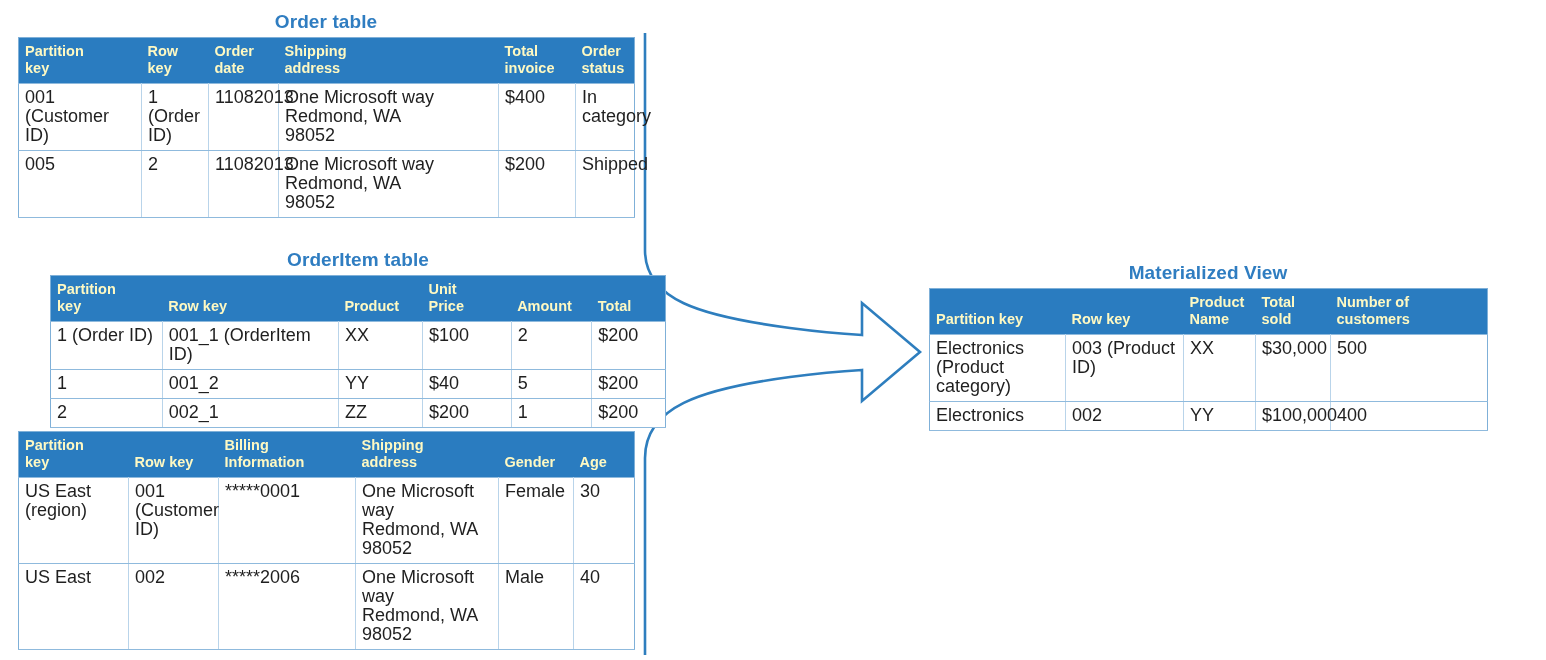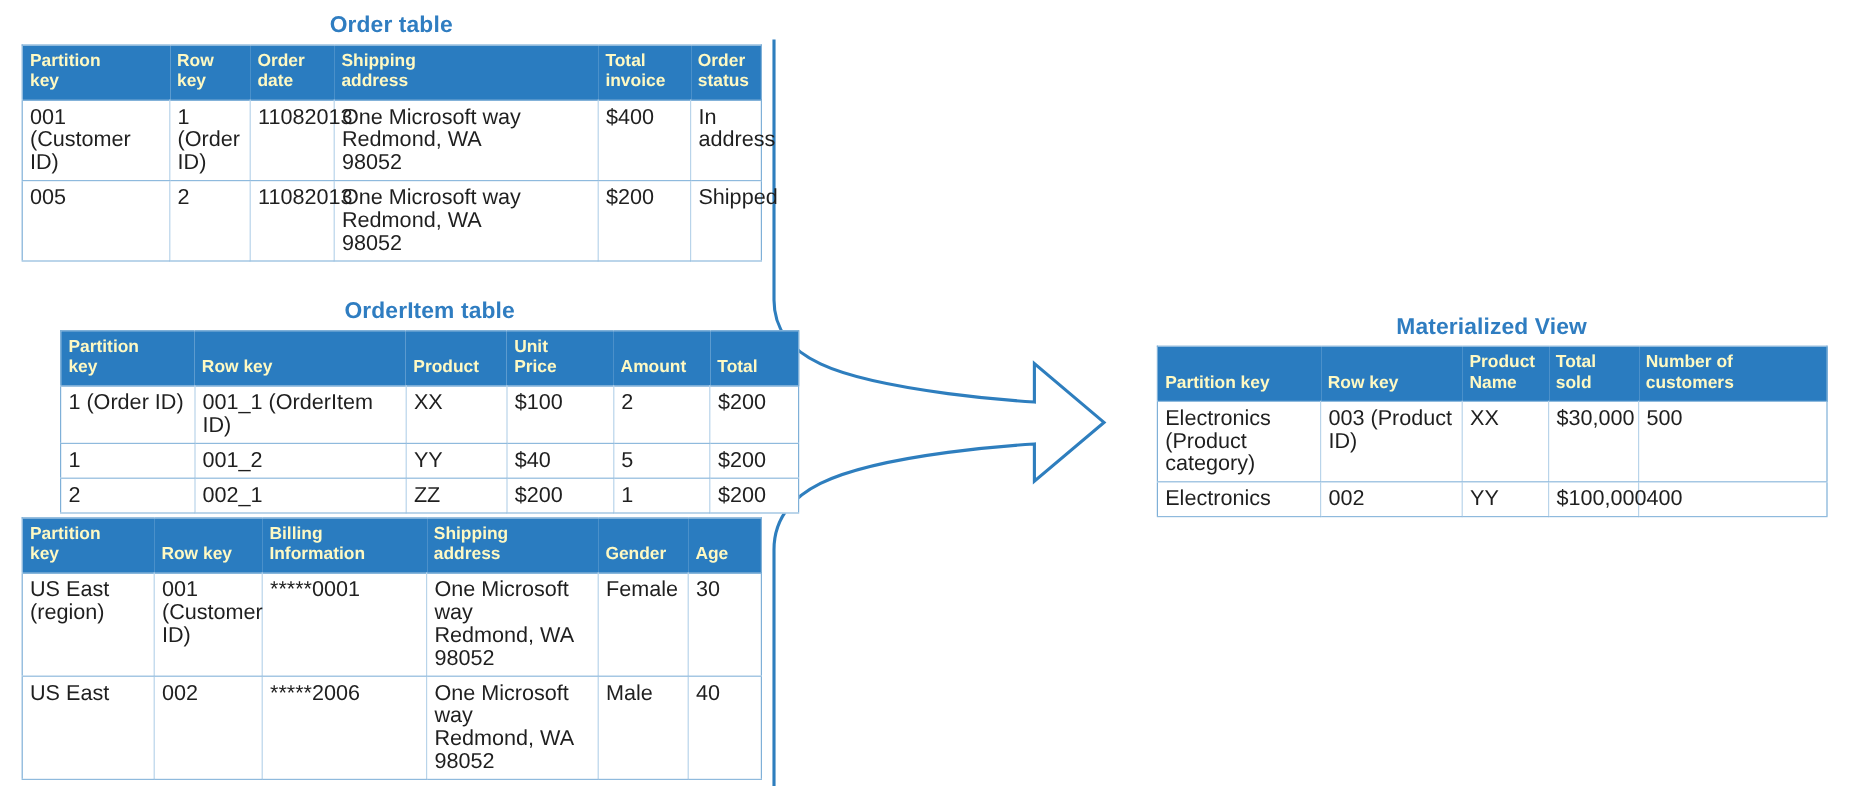--- a/index.html
+++ b/index.html
@@ -116,21 +116,21 @@
         <tr class="body-row" style="height:66px;">
           <td>001
 (Customer ID)</td>
           <td>1 (Order ID)</td>
           <td>11082013</td>
           <td>One Microsoft way
 Redmond, WA
 98052</td>
           <td>$400</td>
           <td>In
-address</td>
+category</td>
         </tr>
         <tr class="body-row" style="height:66px;">
           <td>005</td>
           <td>2</td>
           <td>11082013</td>
           <td>One Microsoft way
 Redmond, WA
 98052</td>
           <td>$200</td>
           <td>Shipped</td>
@@ -234,21 +234,21 @@
           <td>One Microsoft way
 Redmond, WA
 98052</td>
           <td>Male</td>
           <td>40</td>
         </tr>
       </tbody>
     </table>
   </div>
 
-  <div class="tbl-block" style="left:964px; top:261px;">
+  <div class="tbl-block" style="left:929px; top:261px;">
     <div class="tbl-title" style="width:558px;">Materialized View</div>
     <table class="grid" style="width:558px;">
       <colgroup>
         <col style="width:136px">
           <col style="width:118px">
           <col style="width:72px">
         <col style="width:75px">
           <col style="width:157px">
       </colgroup>
       <thead>

